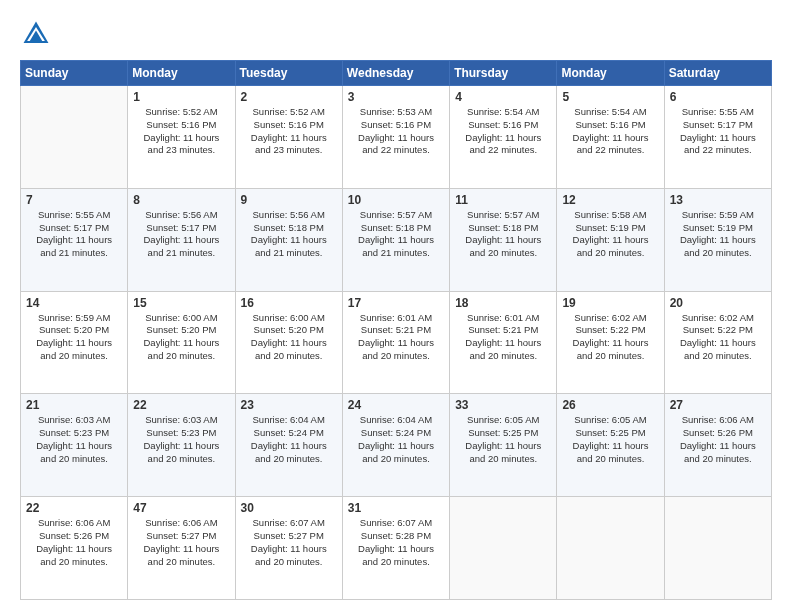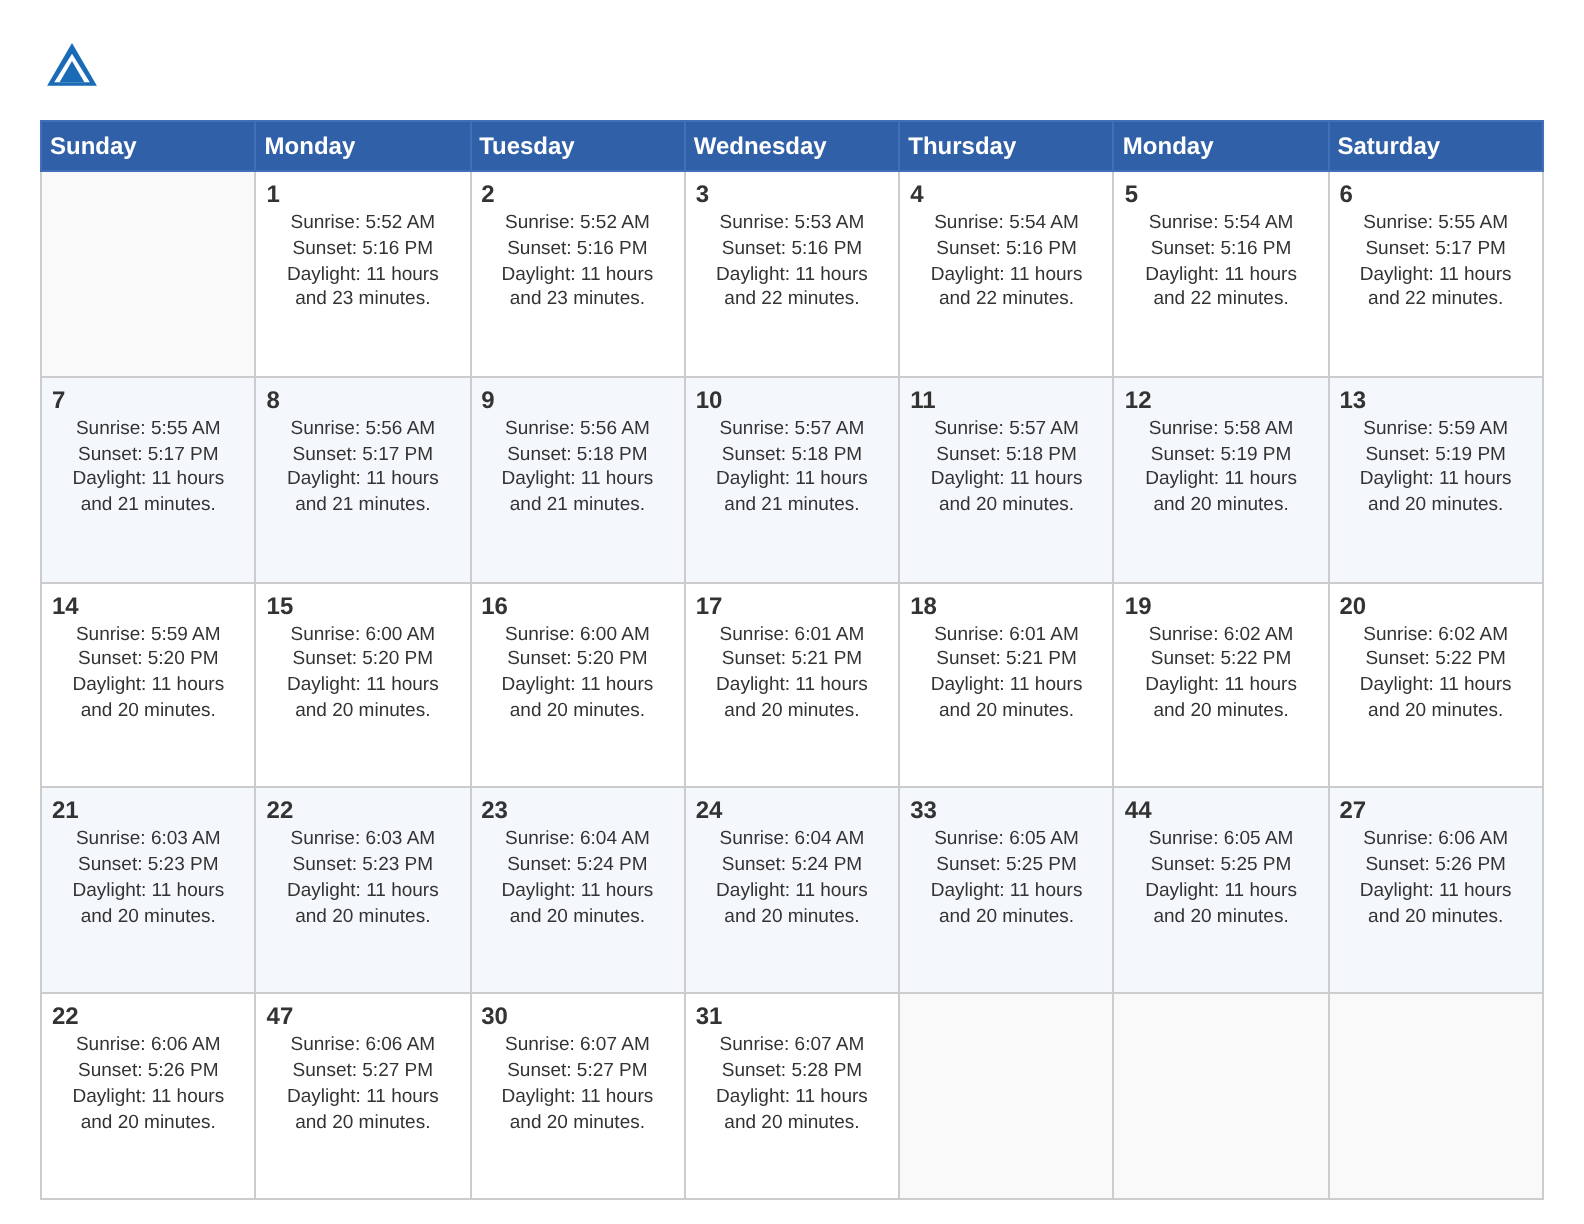--- a/index.html
+++ b/index.html
@@ -236,21 +236,21 @@
           </td>
           <td>
             <span class="cell-date">24</span>
             <div class="cell-info">Sunrise: 6:04 AM<br>Sunset: 5:24 PM<br>Daylight: 11 hours<br>and 20 minutes.</div>
           </td>
           <td>
             <span class="cell-date">33</span>
             <div class="cell-info">Sunrise: 6:05 AM<br>Sunset: 5:25 PM<br>Daylight: 11 hours<br>and 20 minutes.</div>
           </td>
           <td>
-            <span class="cell-date">44</span>
+            <span class="cell-date">26</span>
             <div class="cell-info">Sunrise: 6:05 AM<br>Sunset: 5:25 PM<br>Daylight: 11 hours<br>and 20 minutes.</div>
           </td>
           <td>
             <span class="cell-date">27</span>
             <div class="cell-info">Sunrise: 6:06 AM<br>Sunset: 5:26 PM<br>Daylight: 11 hours<br>and 20 minutes.</div>
           </td>
         </tr>
         <tr>
           <td>
             <span class="cell-date">22</span>

